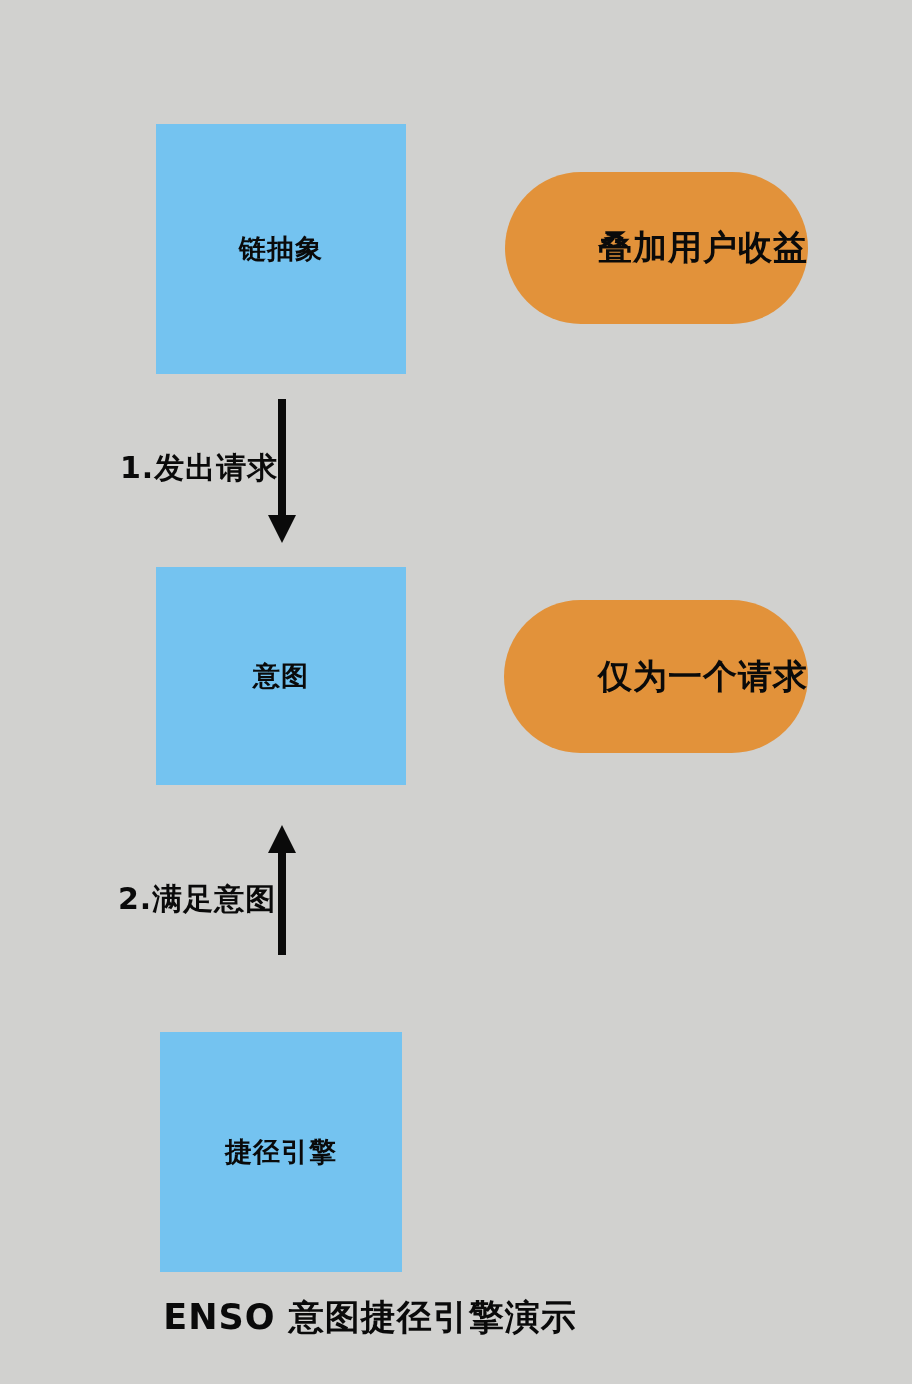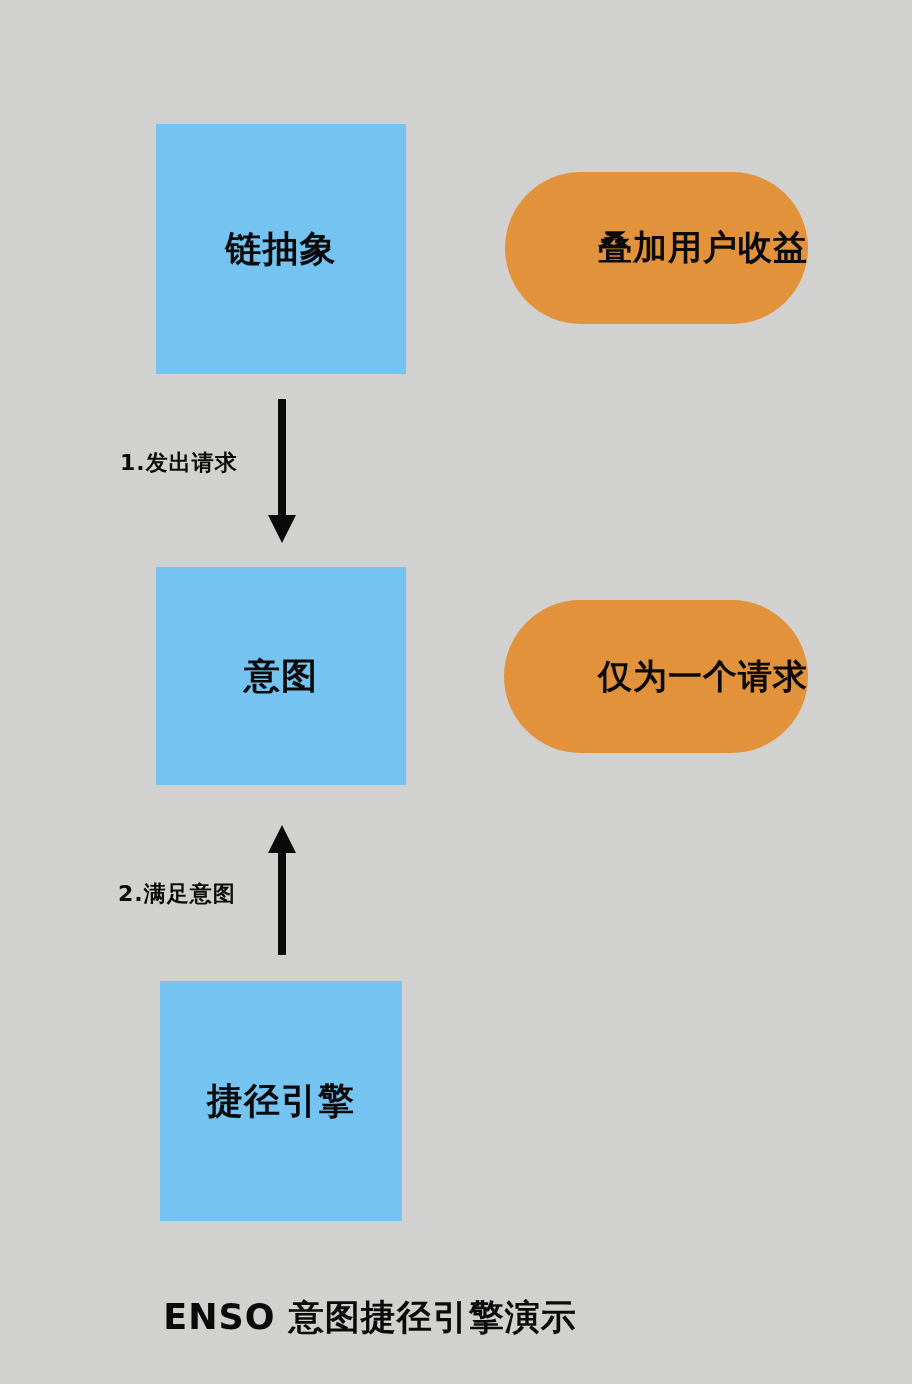--- a/index.html
+++ b/index.html
@@ -16,25 +16,25 @@
     color:var(--ink);
     position:relative;
     overflow:hidden;
   }
   .canvas{position:absolute;inset:0;}
 
   .flow-box{
     position:absolute;
     background:var(--box-fill);
     display:flex;align-items:center;justify-content:center;
-    font-weight:bold;font-size:36px;letter-spacing:1px;
+    font-weight:bold;font-size:27px;letter-spacing:1px;
   }
   .box-1{left:156px;top:124px;width:250px;height:250px;}
   .box-2{left:156px;top:567px;width:250px;height:218px;}
-  .box-3{left:160px;top:981px;width:242px;height:240px;}
+  .box-3{left:160px;top:1032px;width:242px;height:240px;}
 
   .pill{
     position:absolute;
     background:var(--pill-fill);
     border-radius:80px;
     display:flex;align-items:center;justify-content:flex-end;
     font-weight:bold;font-size:34px;letter-spacing:1px;
     text-align:center;white-space:pre-line;line-height:1.15;
   }
   .pill-1{left:505px;top:172px;width:303px;height:152px;}
@@ -54,21 +54,21 @@
   }
   .arrow-1{left:267px;top:399px;width:30px;height:144px;}
   .arrow-1 .shaft{top:0;height:120px;}
   .arrow-1 .head{top:116px;border-top:28px solid var(--ink);}
   .arrow-2{left:267px;top:825px;width:30px;height:130px;}
   .arrow-2 .shaft{top:24px;height:106px;}
   .arrow-2 .head{top:0;border-bottom:28px solid var(--ink);}
 
   .arrow-label{
     position:absolute;
-    font-weight:bold;font-size:22px;letter-spacing:1px;
+    font-weight:bold;font-size:30px;letter-spacing:1px;
     white-space:nowrap;
   }
   .arrow-label-1{left:120px;top:448px;}
   .arrow-label-2{left:118px;top:879px;}
 
   .diagram-title{
     position:absolute;left:0;top:1294px;width:740px;
     text-align:center;
     font-weight:bold;font-size:35px;letter-spacing:1px;
   }

